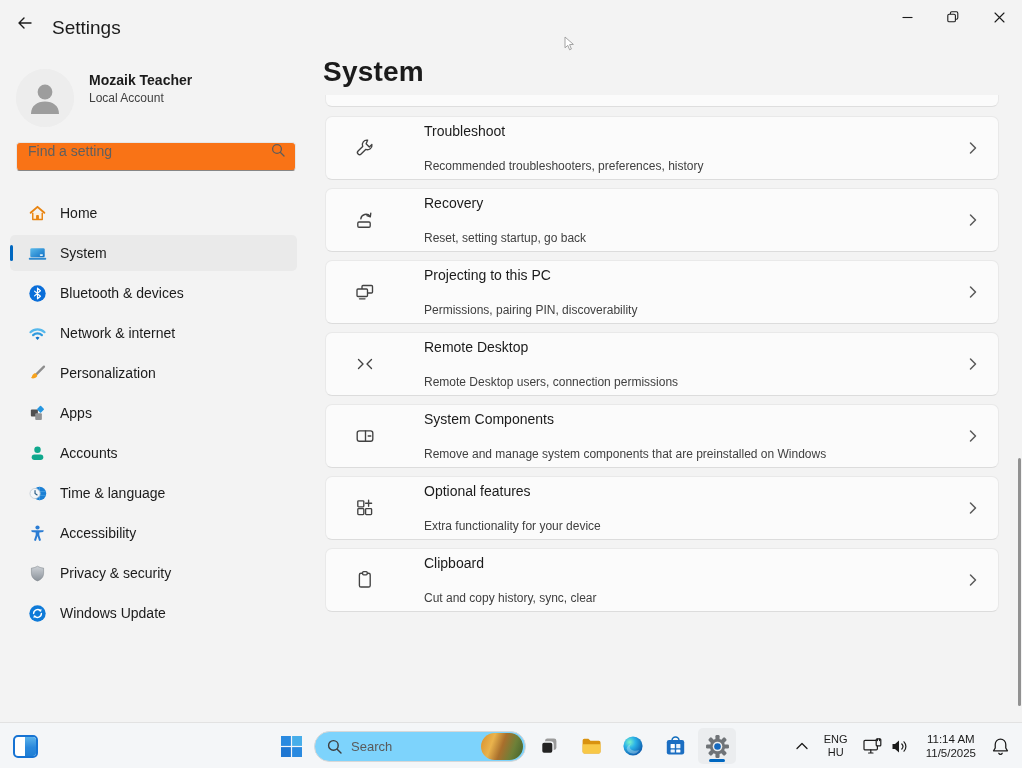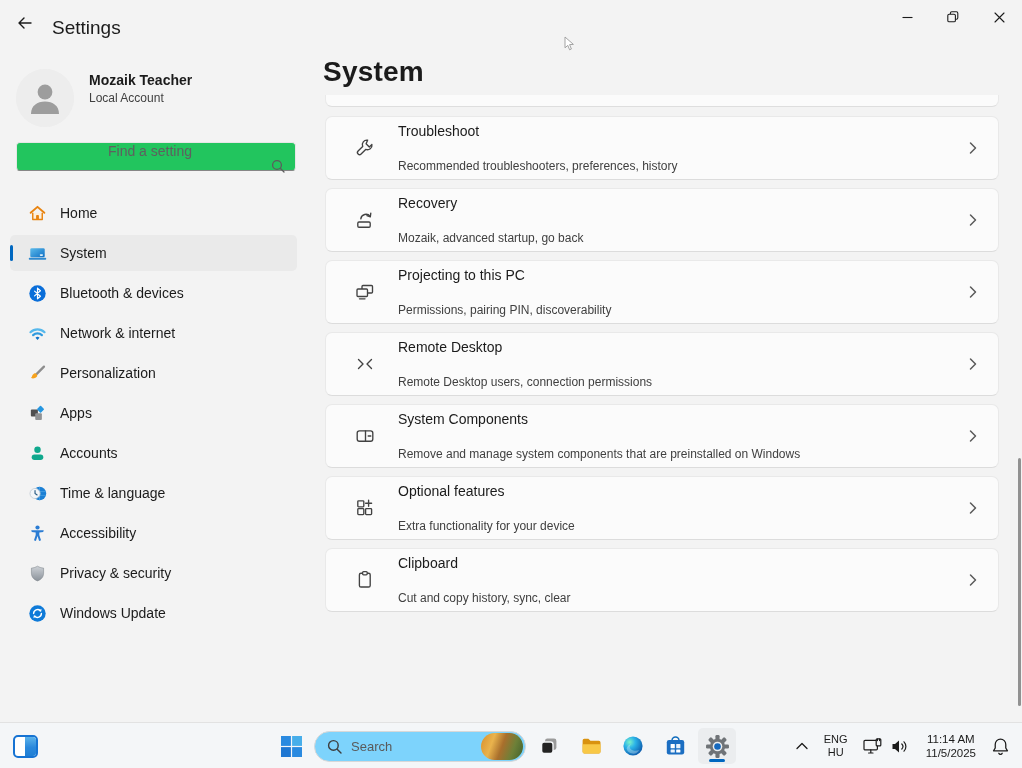--- a/index.html
+++ b/index.html
@@ -17,22 +17,22 @@
     display:flex; align-items:center; justify-content:center; border-radius:5px; cursor:pointer; }
   .tb-title { position:absolute; left:52px; top:17px; font-size:19px; color:#1b1b1b; }
   .caption-btns { position:absolute; right:0; top:0; display:flex; }
   .cap-btn { width:46px; height:34px; display:flex; align-items:center; justify-content:center; cursor:pointer; }
   
   .avatar { position:absolute; left:16px; top:69px; width:58px; height:58px; border-radius:50%;
     overflow:hidden; background:#ececec; }
   .profile-name { position:absolute; left:89px; top:72px; font-size:14px; font-weight:bold; }
   .profile-type { position:absolute; left:89px; top:91px; font-size:12px; color:#404040; }
   .searchbox { position:absolute; left:16px; top:142px; width:280px; height:29px;
-    background:#22c55e; border:1px solid #e6e6e6; border-bottom-color:#868686;
-    border-radius:4px; display:flex; align-items:flex-end;flex-direction:column; }
+    background:#f97316; border:1px solid #e6e6e6; border-bottom-color:#868686;
+    border-radius:4px; display:flex; align-items:flex-start; }
   .searchbox input { flex:1; border:none; outline:none; background:transparent;
     font-size:14px; padding:0 6px 0 11px; color:#1b1b1b; font-family:inherit; }
   .searchbox input::placeholder { color:#5f5f5f; opacity:1; }
   .searchbox .mag { margin-right:10px; display:flex; }
   .nav { position:absolute; left:10px; top:195px; width:287px; }
   .nav-item { position:relative; height:36px; margin-bottom:4px; border-radius:5px;
     display:flex; align-items:center; padding-left:18px; gap:13px; cursor:pointer; }
   .nav-item.selected { background:#eaeaea; }
   .nav-item.selected::before { content:""; position:absolute; left:0; top:10px; width:3px; height:16px;
     border-radius:2px; background:var(--accent,#0067c0); }
@@ -41,21 +41,21 @@
   
   .page-title { position:absolute; left:323px; top:56px; font-size:28px; font-weight:600; letter-spacing:.2px; }
   .partial-card { position:absolute; left:325px; top:95px; width:674px; height:12px;
     background:#fbfbfb; border:1px solid #e9e9e9; border-top:none; border-radius:0 0 7px 7px;
     border-bottom-color:#dedede; }
   .cards { position:absolute; left:325px; top:116px; width:674px; }
   .card { position:relative; height:64px; margin-bottom:8px; background:#fbfbfb;
     border:1px solid #e9e9e9; border-bottom-color:#dcdcdc; border-radius:7px;
     display:flex; align-items:center; cursor:pointer; }
   .card-icon { width:24px; height:24px; margin-left:27px; display:flex; align-items:center; justify-content:center; flex:none; }
-  .card-text { margin-left:21px; display:flex; flex-direction:column; gap:20px; }
+  .card-text { margin-left:47px; display:flex; flex-direction:column; gap:20px; }
   .card-title { font-size:14px; color:#1b1b1b; }
   .card-sub { font-size:12px; color:#404040;text-align:center; }
   .card-chevron { position:absolute; right:21px; top:50%; transform:translateY(-50%); display:flex; }
   .scrollbar-thumb { position:absolute; right:1px; top:458px; width:3px; height:248px;
     background:#919191; border-radius:2px; cursor:pointer; }
   .cursor { position:absolute; left:564px; top:36px; pointer-events:none; }
   
   .taskbar { position:absolute; left:0; right:0; bottom:0; height:46px;
     background:#f4f6f8; border-top:1px solid #e2e2e2; }
   .tb-btn { width:38px; height:36px; border-radius:5px; display:flex; align-items:center;
@@ -296,21 +296,21 @@
   <div class="card">
     <span class="card-icon">
       <svg width="22" height="22" viewBox="0 0 22 22" fill="none" stroke="#424242" stroke-width="1.35" stroke-linecap="round" stroke-linejoin="round">
         <rect x="3.8" y="13" width="12.4" height="5.2" rx="1.2"></rect>
         <path d="M6.8 9.8 a5.2 5.2 0 0 1 9.3 -2.4"></path>
         <path d="M16.8 4.2 l-0.5 3.6 l-3.4 -1.1"></path>
       </svg>
     </span>
     <span class="card-text">
       <span class="card-title">Recovery</span>
-      <span class="card-sub">Mozaik, advanced startup, go back</span>
+      <span class="card-sub">Reset, setting startup, go back</span>
     </span>
     <span class="card-chevron">
       <svg width="8" height="13" viewBox="0 0 8 13">
           <path d="M1.5 1.5 L6.5 6.5 L1.5 11.5" stroke="#5a5a5a" stroke-width="1.5" fill="none" stroke-linecap="round" stroke-linejoin="round"></path>
         </svg>
     </span>
   </div>
 
   <div class="card">
     <span class="card-icon">

